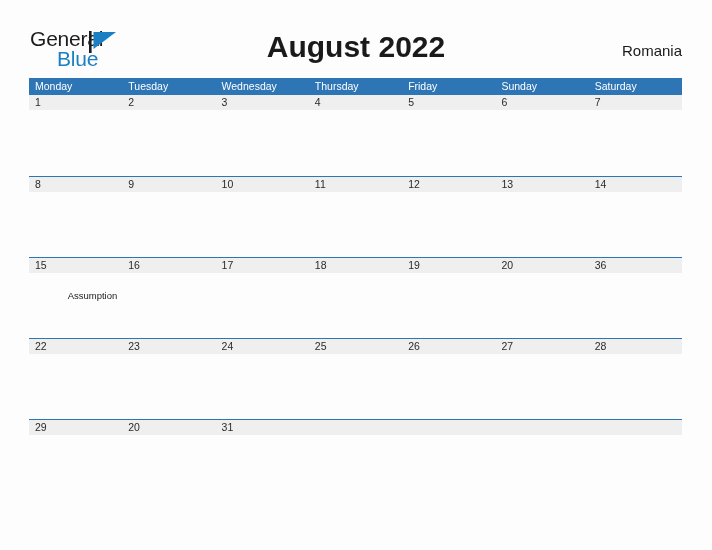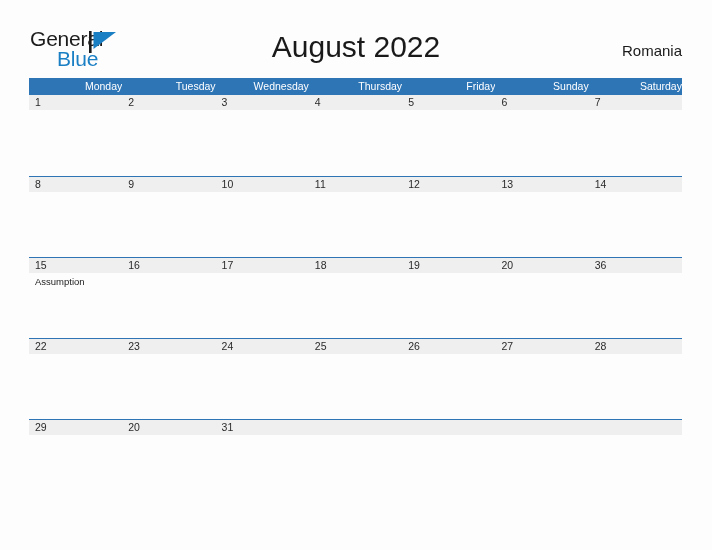--- a/index.html
+++ b/index.html
@@ -64,21 +64,21 @@
     font-family: Liberation Sans, sans-serif;
   }
 
   .cal-title {
     position: absolute;
     left: 0;
     top: 30px;
     width: 712px;
     text-align: center;
     font-size: 30px;
-    font-weight: normal;
+    font-weight: bold;
     color: #1a1a1a;
     letter-spacing: 0px;
     font-family: "Liberation Sans", sans-serif;
   }
 
   .country {
     position: absolute;
     right: 30px;
     top: 42px;
     font-size: 15px;
@@ -102,21 +102,20 @@
   }
   .weekday {
     flex: 1 1 0;
     color: #ffffff;
     font-size: 10.5px;
     line-height: 17px;
     padding-left: 6px;
     box-sizing: border-box;
     white-space: nowrap;
     overflow: hidden;
-    text-align: right;
   }
 
   .week {
     width: 653px;
     height: 81px;
     position: relative;
   }
   .week + .week .datestrip {
     border-top: 1.5px solid #2e75b6;
   }
@@ -143,22 +142,23 @@
   }
 
   .eventrow {
     display: flex;
     width: 653px;
     height: 66px;
   }
   .eventcell {
     flex: 1 1 0;
     box-sizing: border-box;
-    padding: 2px 5px 0 6px;
+    padding: 16px 5px 0 6px;
     background: transparent;
+    text-align: right;
   }
   .event {
     font-size: 9.5px;
     line-height: 13px;
     color: #222222;
     white-space: nowrap;
     overflow: hidden;
   }
 </style>
 </head>

